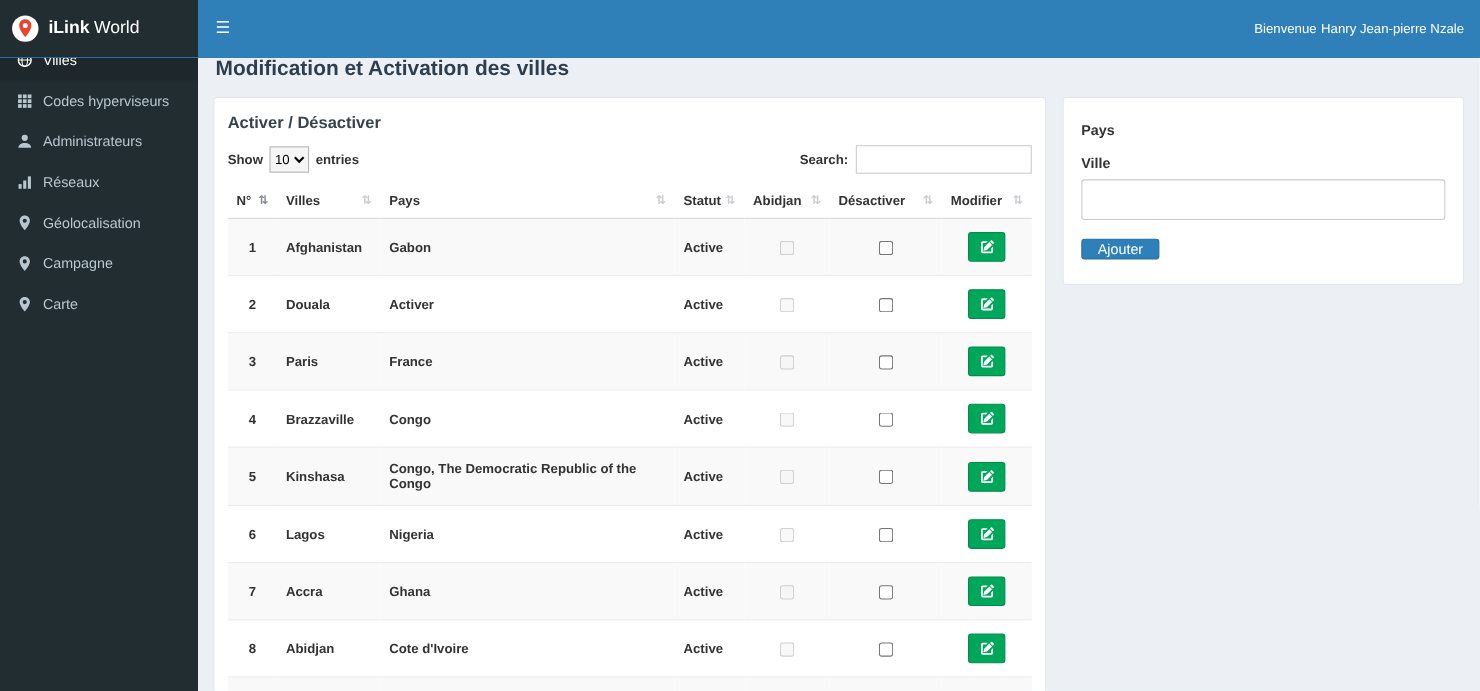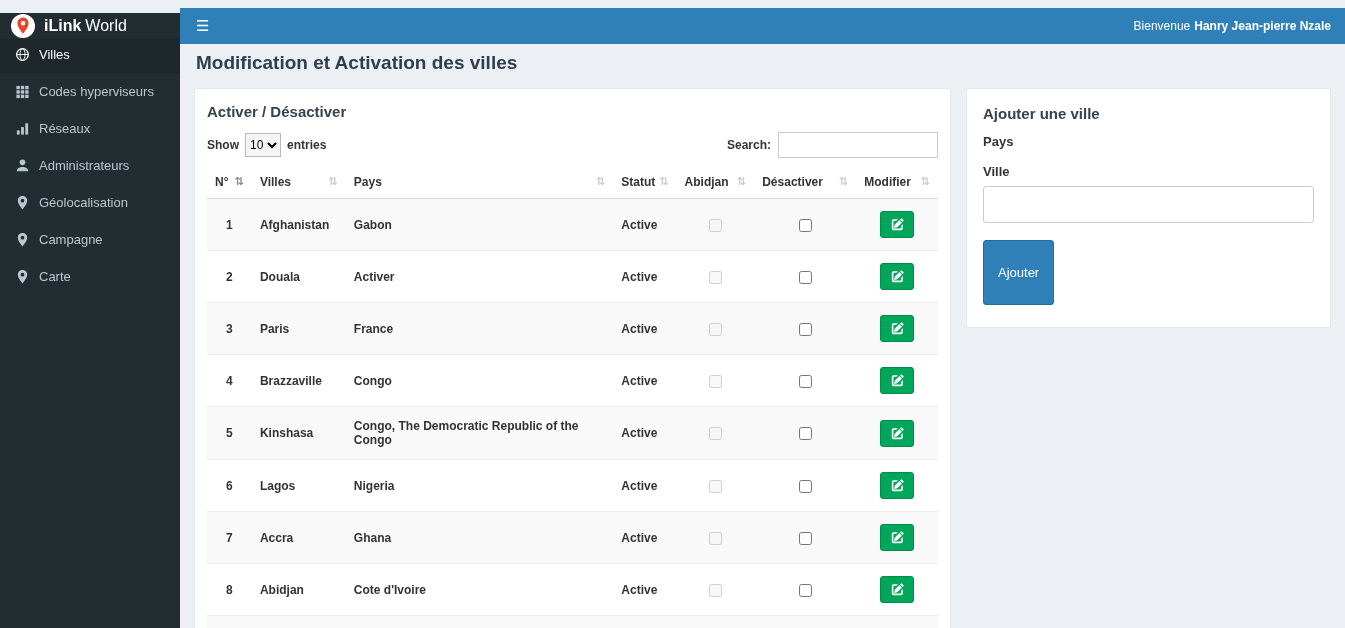--- a/index.html
+++ b/index.html
@@ -2,29 +2,29 @@
 <html style="--accent: #2f80b9; --green: #00a65a; --content-bg: #ecf0f5;"><head>
 <meta charset="utf-8">
 <style>
   * { box-sizing: border-box; }
   html, body {
     margin: 0; width: 1345px; height: 628px; overflow: hidden;
     font-family: "Liberation Sans", "DejaVu Sans", sans-serif;
     background: var(--content-bg, #ecf0f5); color: #333;
   }
   
-  .topbar { position: fixed; top: 0; left: 0; right: 0; height: 52px; display: flex; z-index: 20; align-items: center; }
+  .topbar { position: fixed; top: 0; left: 0; right: 0; height: 52px; display: flex; z-index: 20; }
   .brand { width: 180px; background: #222d32; display: flex; align-items: center; gap: 8px; padding: 0 10px; color: #fff; flex: 0 0 180px; }
   .brand-text { font-size: 16px; white-space: nowrap; }
   .brand-text b { font-weight: 700; }
   .brand-text .light { font-weight: 400; margin-left: 4px; }
   .navbar { flex: 1; background: var(--accent, #2f80b9); display: flex; align-items: center; justify-content: space-between; color: #fff; }
   .hamburger { padding: 0 16px; font-size: 15px; cursor: pointer; line-height: 36px; }
   .welcome { font-size: 12px; padding-right: 14px; }
-  .welcome b { font-weight: 700; margin-left: 4px; }
+  .welcome b { font-weight: 400; margin-left: 4px; }
   
   .sidebar { position: fixed; top: 36px; left: 0; bottom: 0; width: 180px; background: #222d32; z-index: 15; }
   .side-item { display: flex; align-items: center; gap: 9px; padding: 11px 14px; color: #b8c7ce; font-size: 13px; cursor: pointer; text-decoration: none; }
   .side-item.active { background: #1e282c; color: #fff; }
   .side-item .icn { width: 16px; display: inline-flex; justify-content: center; align-items: center; }
   
   .main { margin-left: 180px; padding: 36px 14px 0; }
   h1.page-title { font-size: 19px; font-weight: 700; color: #2c3e50; margin: 16px 2px 14px; }
   .content-row { display: flex; gap: 15px; align-items: flex-start; }
   .panel { background: #fff; border: 1px solid #e4e7ea; border-radius: 3px; }
@@ -46,21 +46,21 @@
   .modify { background: var(--green, #00a65a); border: 1px solid #008d4c; border-radius: 3px; width: 34px; height: 27px; display: inline-flex; align-items: center; justify-content: center; cursor: pointer; }
   input[type="checkbox"] { width: 13px; height: 13px; margin: 0; vertical-align: middle; }
   
   .add-panel label { display: block; font-size: 13px; font-weight: 700; color: #333; margin: 15px 0 7px; }
   .add-panel label:first-of-type { margin-top: 10px; }
   .add-panel select, .add-panel input {
     width: 100%; height: 37px; border: 1px solid #ccc; border-radius: 3px;
     font-size: 14px; padding: 6px 10px; background: #fff; color: #333;
     font-family: "Liberation Sans", sans-serif;
   }
-  .btn-primary { margin-top: 17px; background: var(--accent, #2f80b9); color: #fff; border: 1px solid #246e9e; border-radius: 3px; padding: 24px 14px; font-size: 13px; cursor: pointer; font-family: "Liberation Sans", sans-serif; }
+  .btn-primary { margin-top: 17px; background: var(--accent, #2f80b9); color: #fff; border: 1px solid #246e9e; border-radius: 3px; padding: 1px 14px; font-size: 13px; cursor: pointer; font-family: "Liberation Sans", sans-serif; }
 </style>
 </head>
 <body>
 
 <header class="topbar">
   <div class="brand">
     <span style="display:inline-flex;">
       <svg width="26" height="26" viewBox="0 0 26 26">
         <circle cx="13" cy="13" r="12" fill="#ffffff"></circle>
         <path d="M13 4.6c-3.1 0-5.6 2.5-5.6 5.6 0 4.2 5.6 10.6 5.6 10.6s5.6-6.4 5.6-10.6c0-3.1-2.5-5.6-5.6-5.6zm0 7.9a2.3 2.3 0 1 1 0-4.6 2.3 2.3 0 0 1 0 4.6z" fill="#e8452c"></path>
@@ -98,35 +98,35 @@
             <rect x="1.5" y="11.4" width="3.6" height="3.6"></rect>
             <rect x="6.2" y="11.4" width="3.6" height="3.6"></rect>
             <rect x="10.9" y="11.4" width="3.6" height="3.6"></rect>
           </svg>
         </span>
         <span>Codes hyperviseurs</span>
       </a>
       <a class="side-item">
         <span class="icn">
           <svg viewBox="0 0 16 16" width="15" height="15" fill="currentColor">
+            <circle cx="8" cy="4.6" r="3"></circle>
+            <path d="M1.8 14.2c0-3.1 2.7-4.7 6.2-4.7s6.2 1.6 6.2 4.7z"></path>
+          </svg>
+        </span>
+        <span>Administrateurs</span>
+      </a>
+      <a class="side-item">
+        <span class="icn">
+          <svg viewBox="0 0 16 16" width="15" height="15" fill="currentColor">
             <rect x="2" y="10" width="3" height="4.5"></rect>
             <rect x="6.5" y="6.5" width="3" height="8"></rect>
             <rect x="11" y="2.5" width="3" height="12"></rect>
           </svg>
         </span>
         <span>Réseaux</span>
-      </a>
-      <a class="side-item">
-        <span class="icn">
-          <svg viewBox="0 0 16 16" width="15" height="15" fill="currentColor">
-            <circle cx="8" cy="4.6" r="3"></circle>
-            <path d="M1.8 14.2c0-3.1 2.7-4.7 6.2-4.7s6.2 1.6 6.2 4.7z"></path>
-          </svg>
-        </span>
-        <span>Administrateurs</span>
       </a>
       <a class="side-item">
         <span class="icn">
           <svg viewBox="0 0 16 16" width="15" height="15" fill="currentColor">
             <path d="M8 1C5.2 1 3 3.2 3 6c0 3.7 5 9.2 5 9.2S13 9.7 13 6c0-2.8-2.2-5-5-5zm0 7A2 2 0 1 1 8 4a2 2 0 0 1 0 4z"></path>
           </svg>
         </span>
         <span>Géolocalisation</span>
       </a>
       <a class="side-item">
@@ -322,20 +322,19 @@
               <td class="center"></td>
               <td class="center"></td>
               <td class="center"></td>
             </tr>
           </tbody>
       </table>
 
     </section>
 
     <section class="panel add-panel">
-      <h2 class="panel-title">Ajouter une ville</h2>
       <label>Pays</label>
       <label>Ville</label>
       <input id="ville-input" value="" style="">
       <button class="btn-primary">Ajouter</button>
     </section>
   </div>
 </main>
 
 </body></html>

